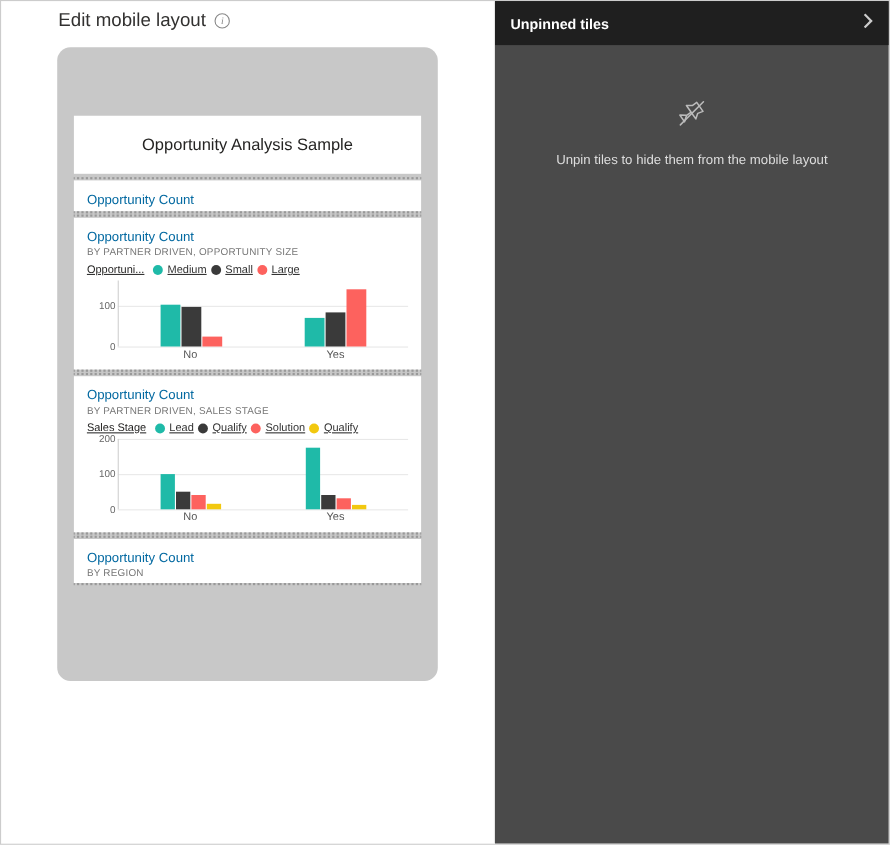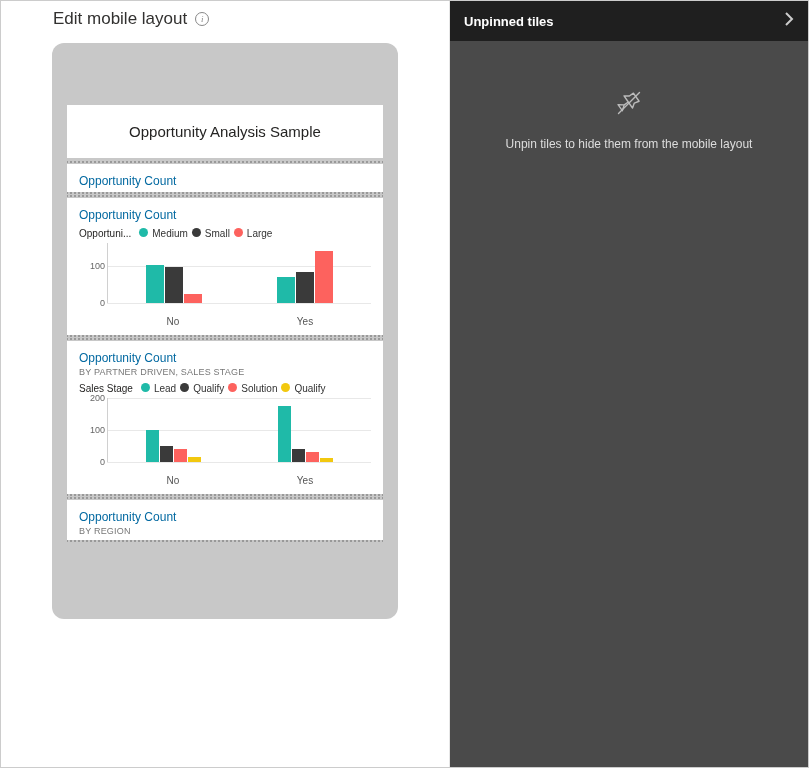--- a/index.html
+++ b/index.html
@@ -107,23 +107,24 @@
     border-top: 2px dotted #999;
   }
   .resize-dots::before { top: -3px; }
   .resize-dots::after { bottom: -3px; }
 
   .legend {
     padding: 2px 12px 4px 12px;
     font-size: 10px;
     color: #333;
     display: flex;
-    align-items: flex-start;
+    align-items: center;
     gap: 4px;
     flex-wrap: wrap;
+    text-decoration: underline;
   }
   .legend .leg-name {
     color: #252423;
     margin-right: 4px;
   }
   .swatch {
     width: 9px; height: 9px;
     border-radius: 50%;
     display: inline-block;
   }
@@ -167,21 +168,21 @@
     justify-content: center;
     gap: 1px;
     position: relative;
   }
   .bar {
     width: var(--bw, 16px);
   }
   .x-labels {
     display: flex;
     margin-left: 28px;
-    margin-top: 13px;
+    margin-top: 2px;
   }
   .x-labels span {
     flex: 1;
     text-align: center;
     font-size: 10px;
     color: #555;
   }
 
   
   .right-pane {
@@ -241,20 +242,21 @@
 
         <div class="tile resize-dots">
           <div class="tile-header">
             <div class="t-title">Opportunity Count</div>
           </div>
         </div>
 
         <div class="tile resize-dots">
           <div class="tile-header">
             <div class="t-title">Opportunity Count</div>
+            <div class="t-sub">BY PARTNER DRIVEN, OPPORTUNITY SIZE</div>
           </div>
           <div class="legend">
             <span class="leg-name">Opportuni...</span>
             <span class="swatch" style="background: rgb(31, 186, 168);"></span>
             <span>Medium</span>
             <span class="swatch" style="background: rgb(58, 58, 58);"></span>
             <span>Small</span>
             <span class="swatch" style="background: rgb(253, 98, 94);"></span>
             <span>Large</span>
           </div>

